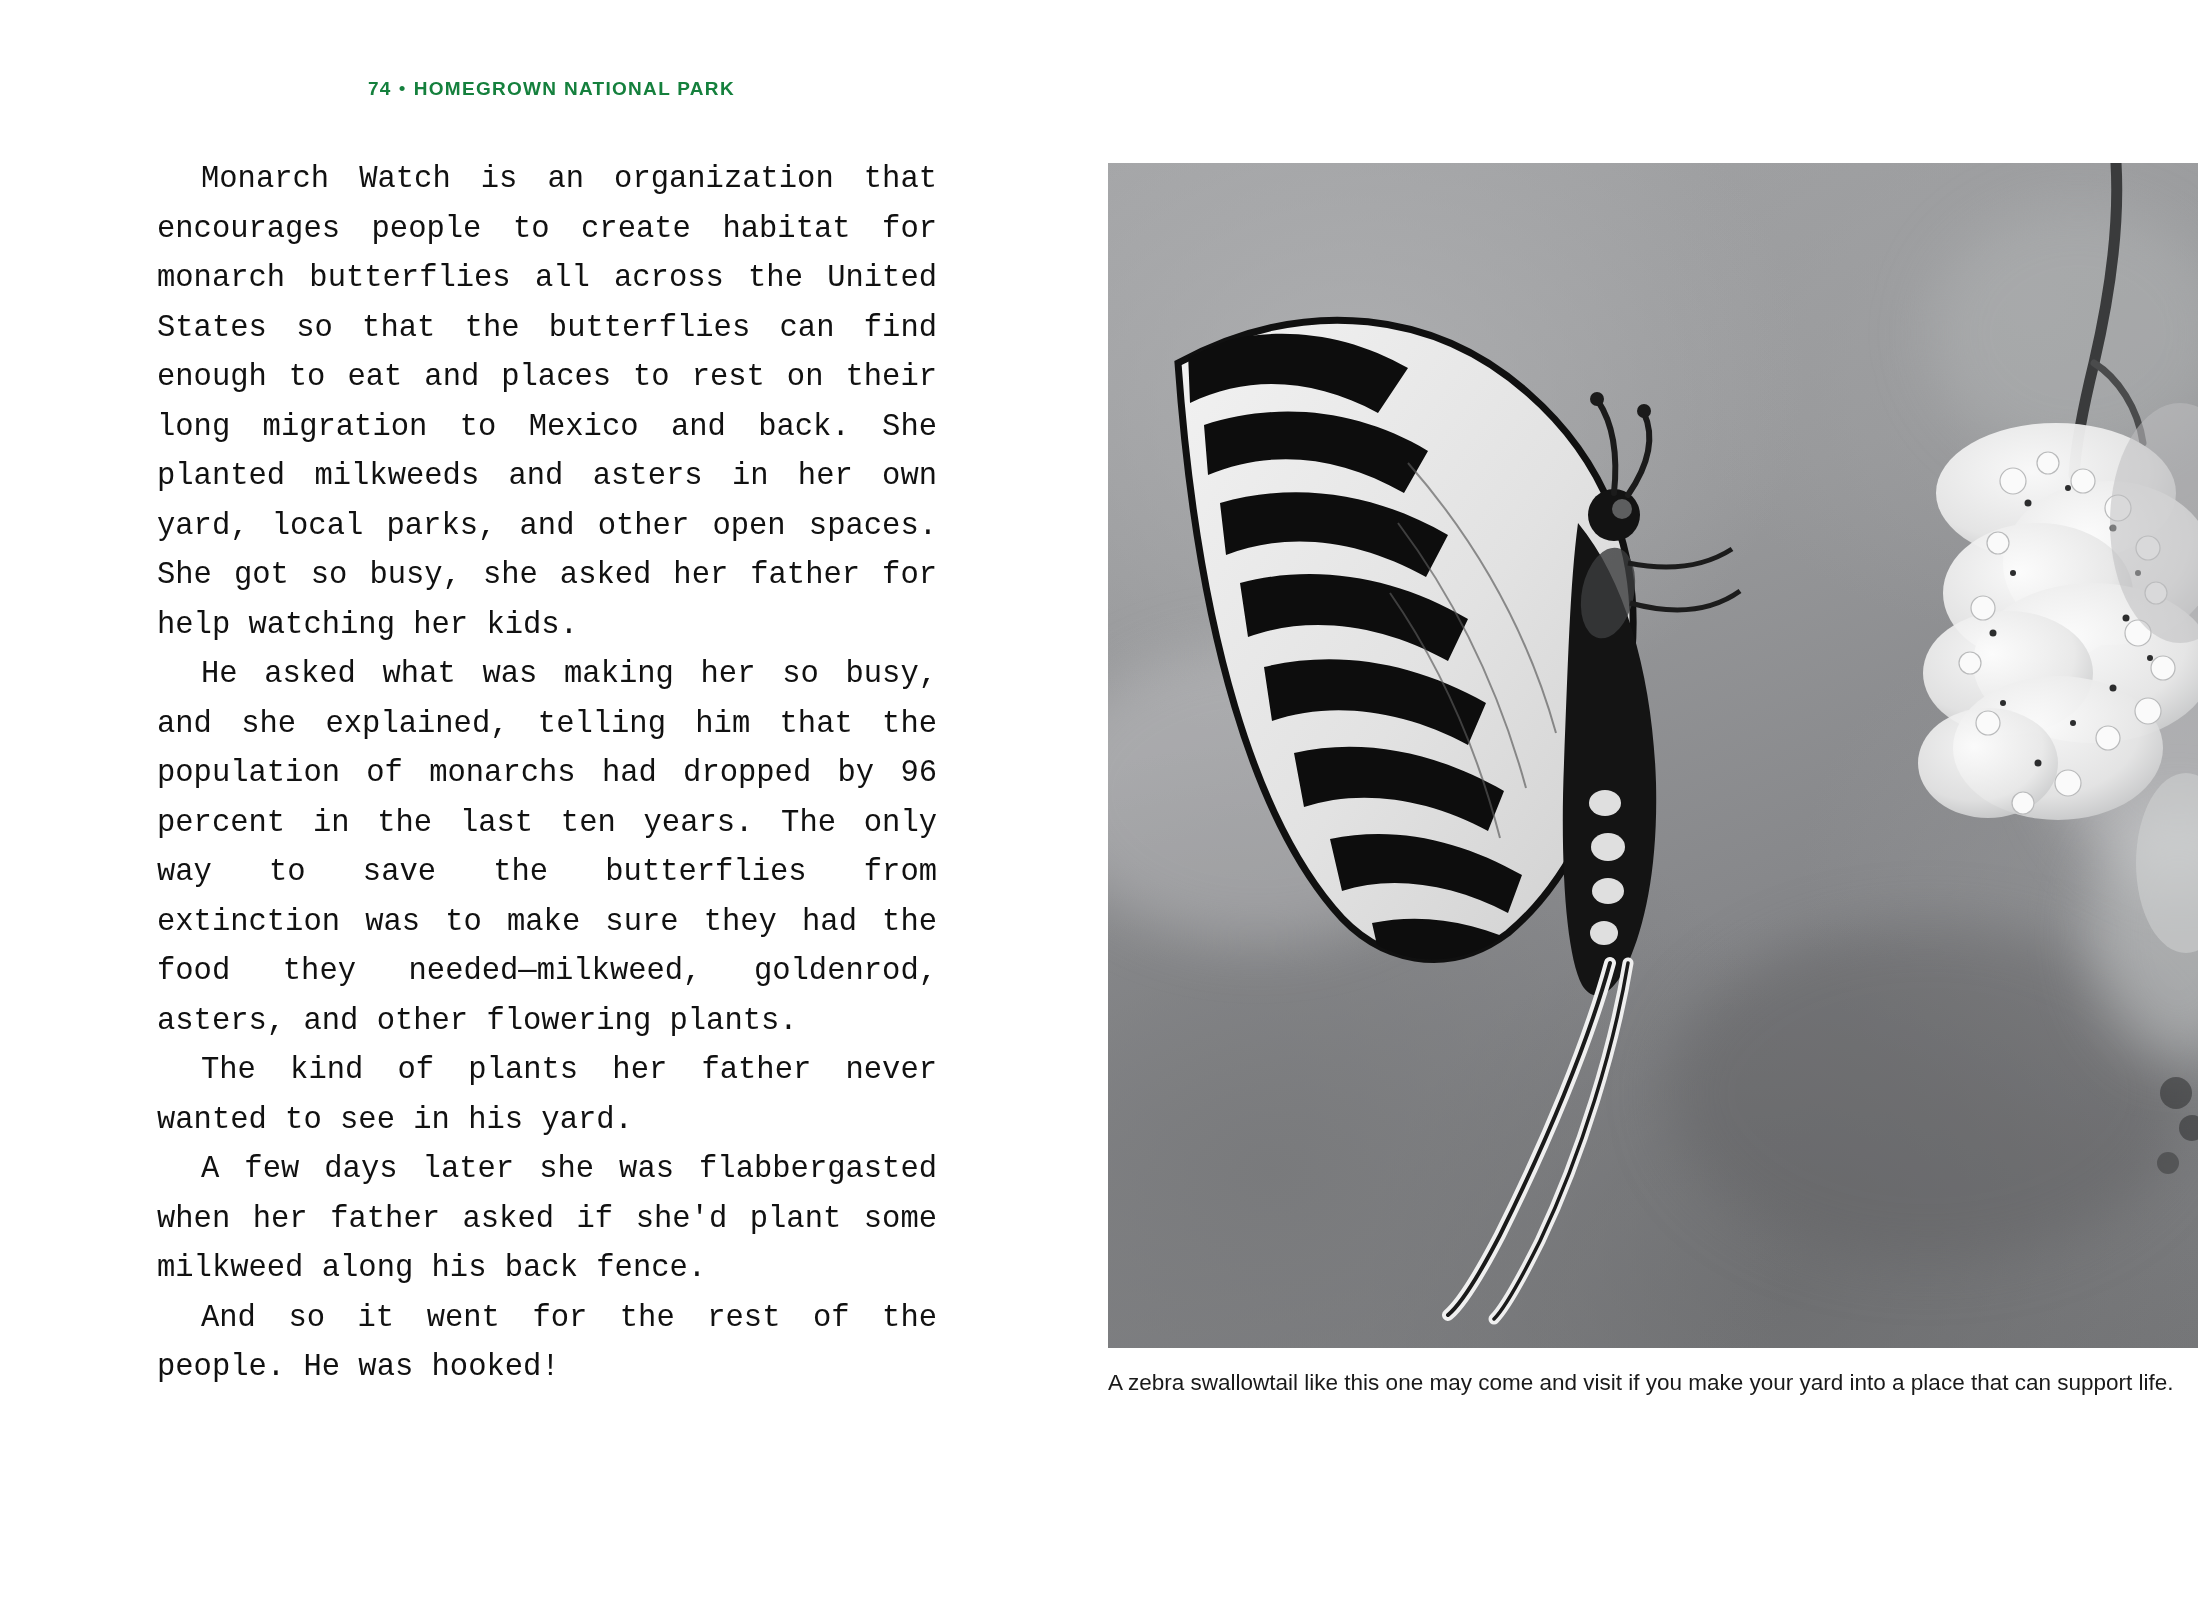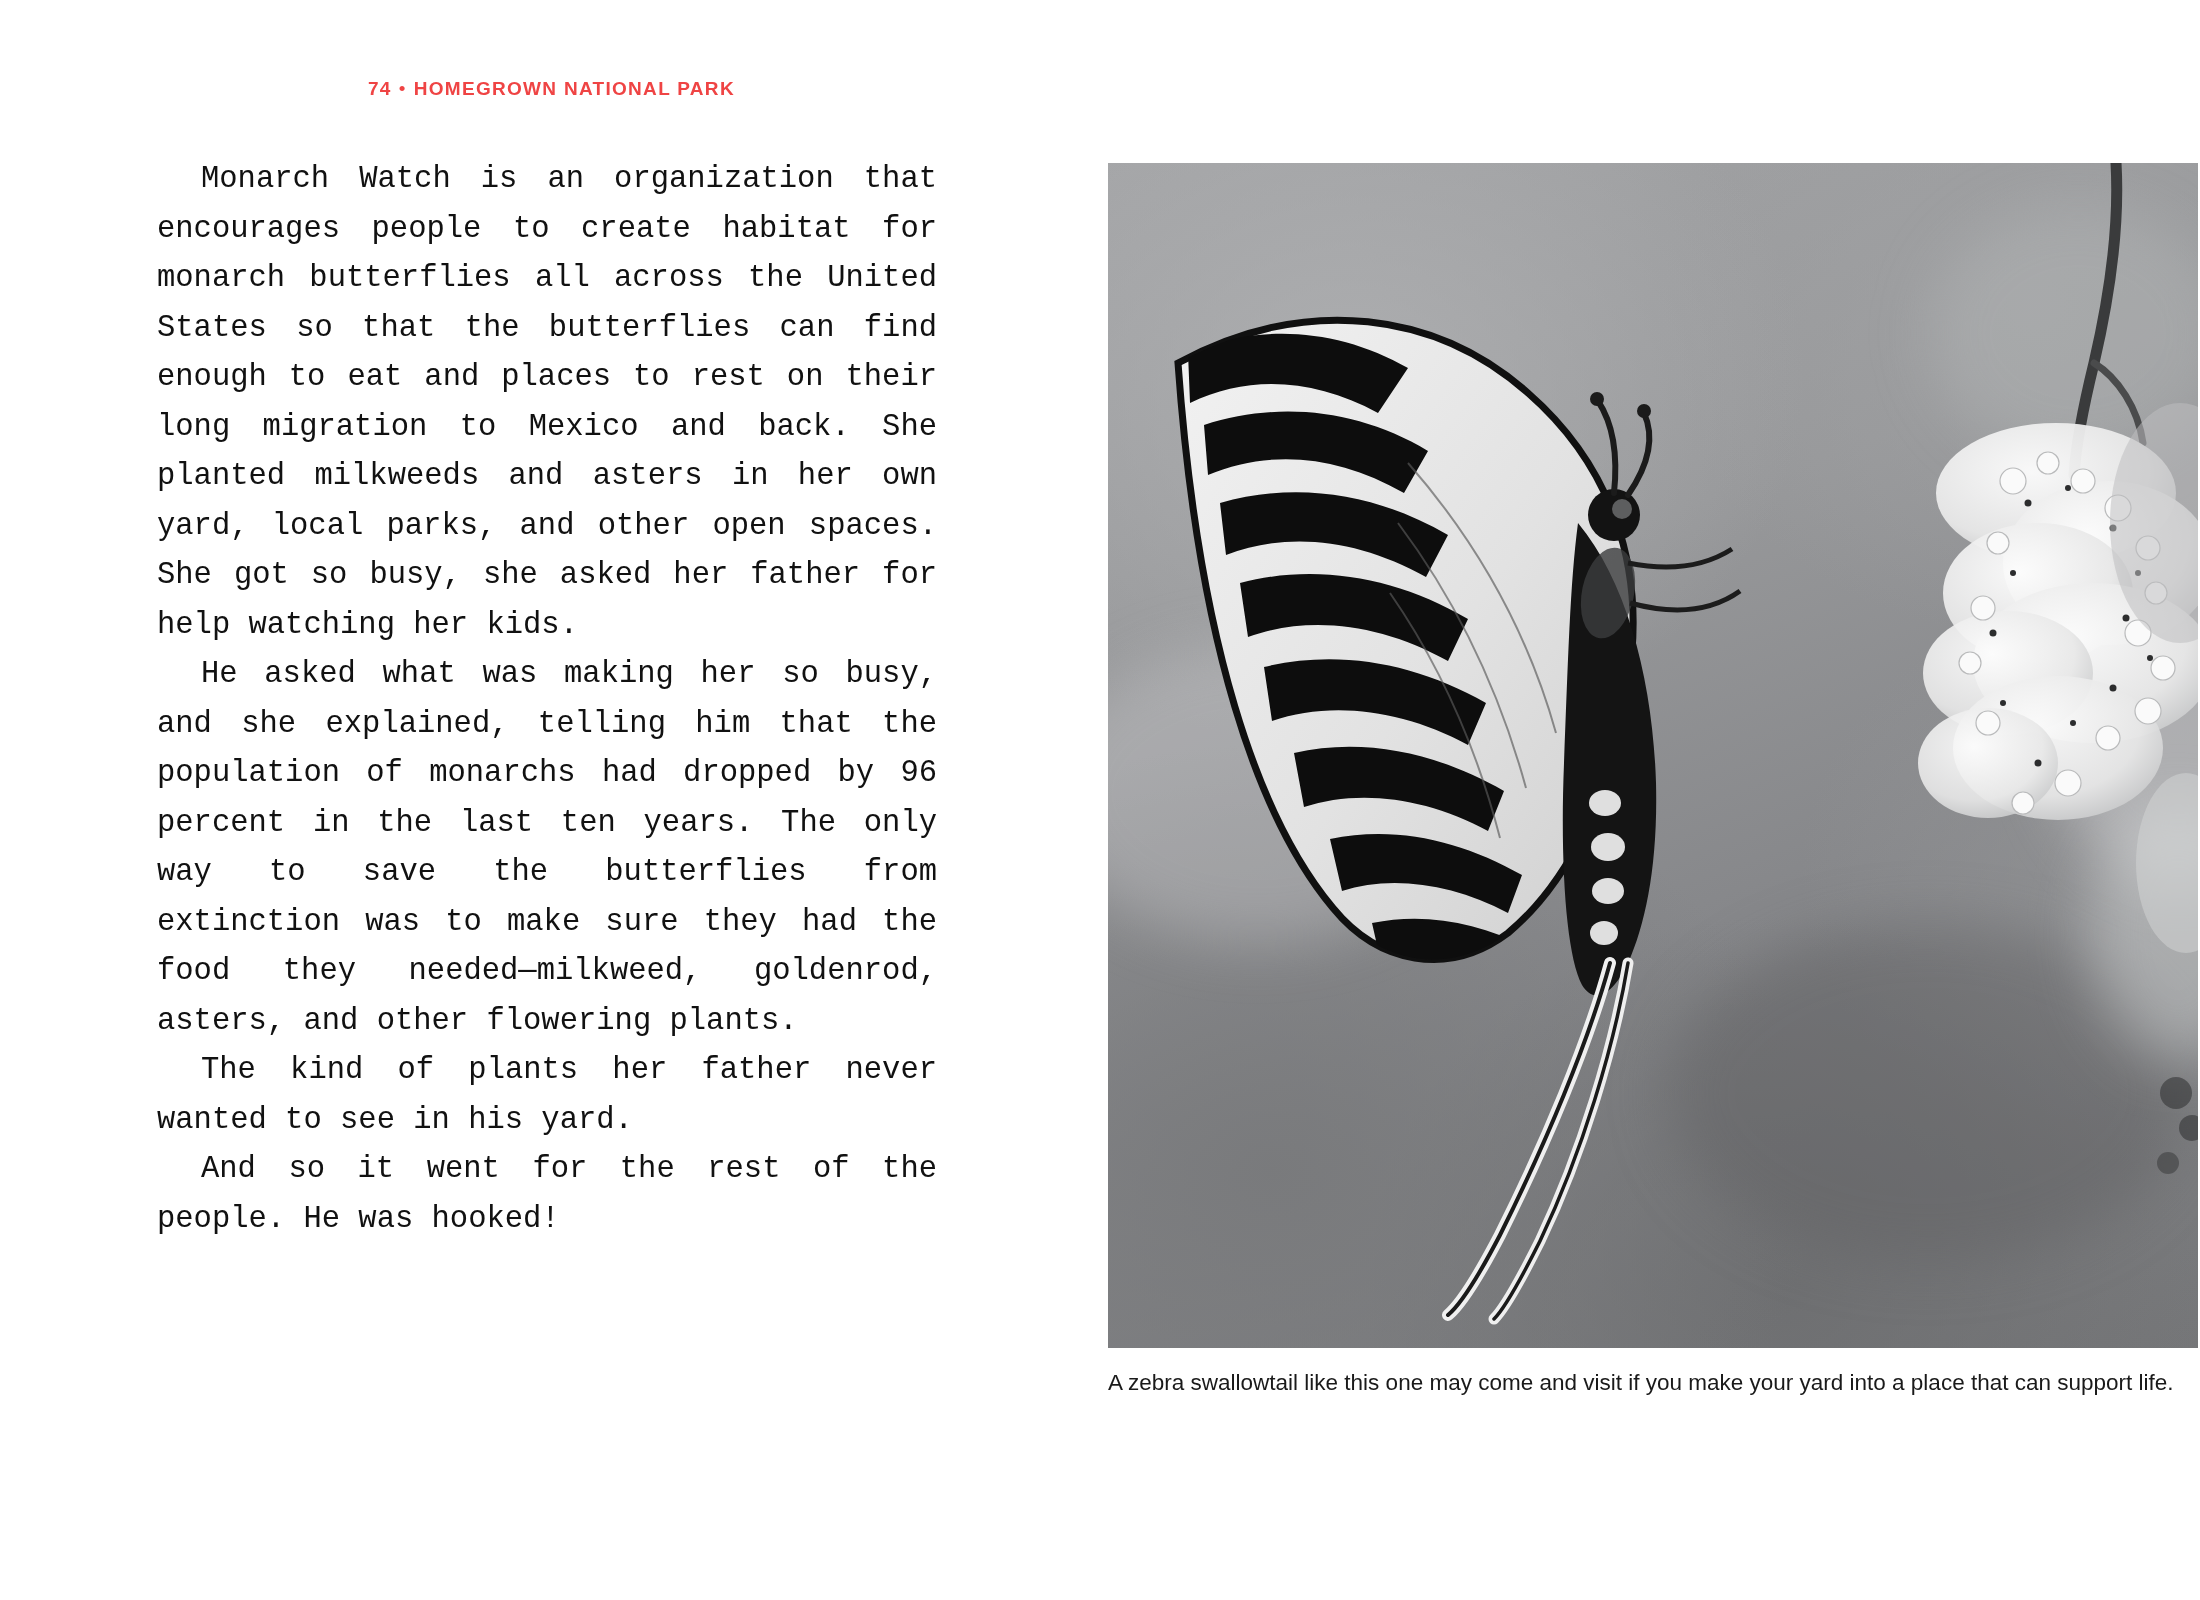--- a/index.html
+++ b/index.html
@@ -17,21 +17,21 @@
   }
 
   
   .running-head {
     position: absolute;
     left: 368px;
     top: 78px;
     font-family: "Liberation Sans", sans-serif;
     font-size: 19px;
     letter-spacing: 1.3px;
-    color: #ef4444;
+    color: #15803d;
     white-space: nowrap;
   }
   .running-head .folio {
     font-weight: bold;
   }
   .running-head .sep {
     margin: 0 7px;
   }
   .running-head .title {
     font-weight: 600;
@@ -112,20 +112,21 @@
 <div class="page">
 
   <div class="running-head">
     <span class="folio">74</span><span class="sep">•</span><span class="title">HOMEGROWN NATIONAL PARK</span>
   </div>
 
   <div class="text-column">
     <p>Monarch Watch is an organization that encourages people to create habitat for monarch butterflies all across the United States so that the butterflies can find enough to eat and places to rest on their long migration to Mexico and back. She planted milkweeds and asters in her own yard, local parks, and other open spaces. She got so busy, she asked her father for help watching her kids.</p>
     <p>He asked what was making her so busy, and she explained, telling him that the population of monarchs had dropped by 96 percent in the last ten years. The only way to save the butterflies from extinction was to make sure they had the food they needed—milkweed, goldenrod, asters, and other flowering plants.</p>
     <p>The kind of plants her father never wanted to see in his yard.</p>
+    <p>A few days later she was flabbergasted when her father asked if she'd plant some milkweed along his back fence.</p>
     <p>And so it went for the rest of the people. He was hooked!</p>
   </div>
 
   <div class="figure">
     <div class="photo">
       <div class="bg"></div>
 
       <div class="blurblob" style="left:-60px; top:480px; width:420px; height:300px; background:rgba(205,206,208,0.35);"></div>
       <div class="blurblob" style="left:560px; top:760px; width:520px; height:340px; background:rgba(95,96,98,0.45);"></div>
       <div class="blurblob" style="left:820px; top:40px; width:300px; height:260px; background:rgba(190,191,193,0.3);"></div>

